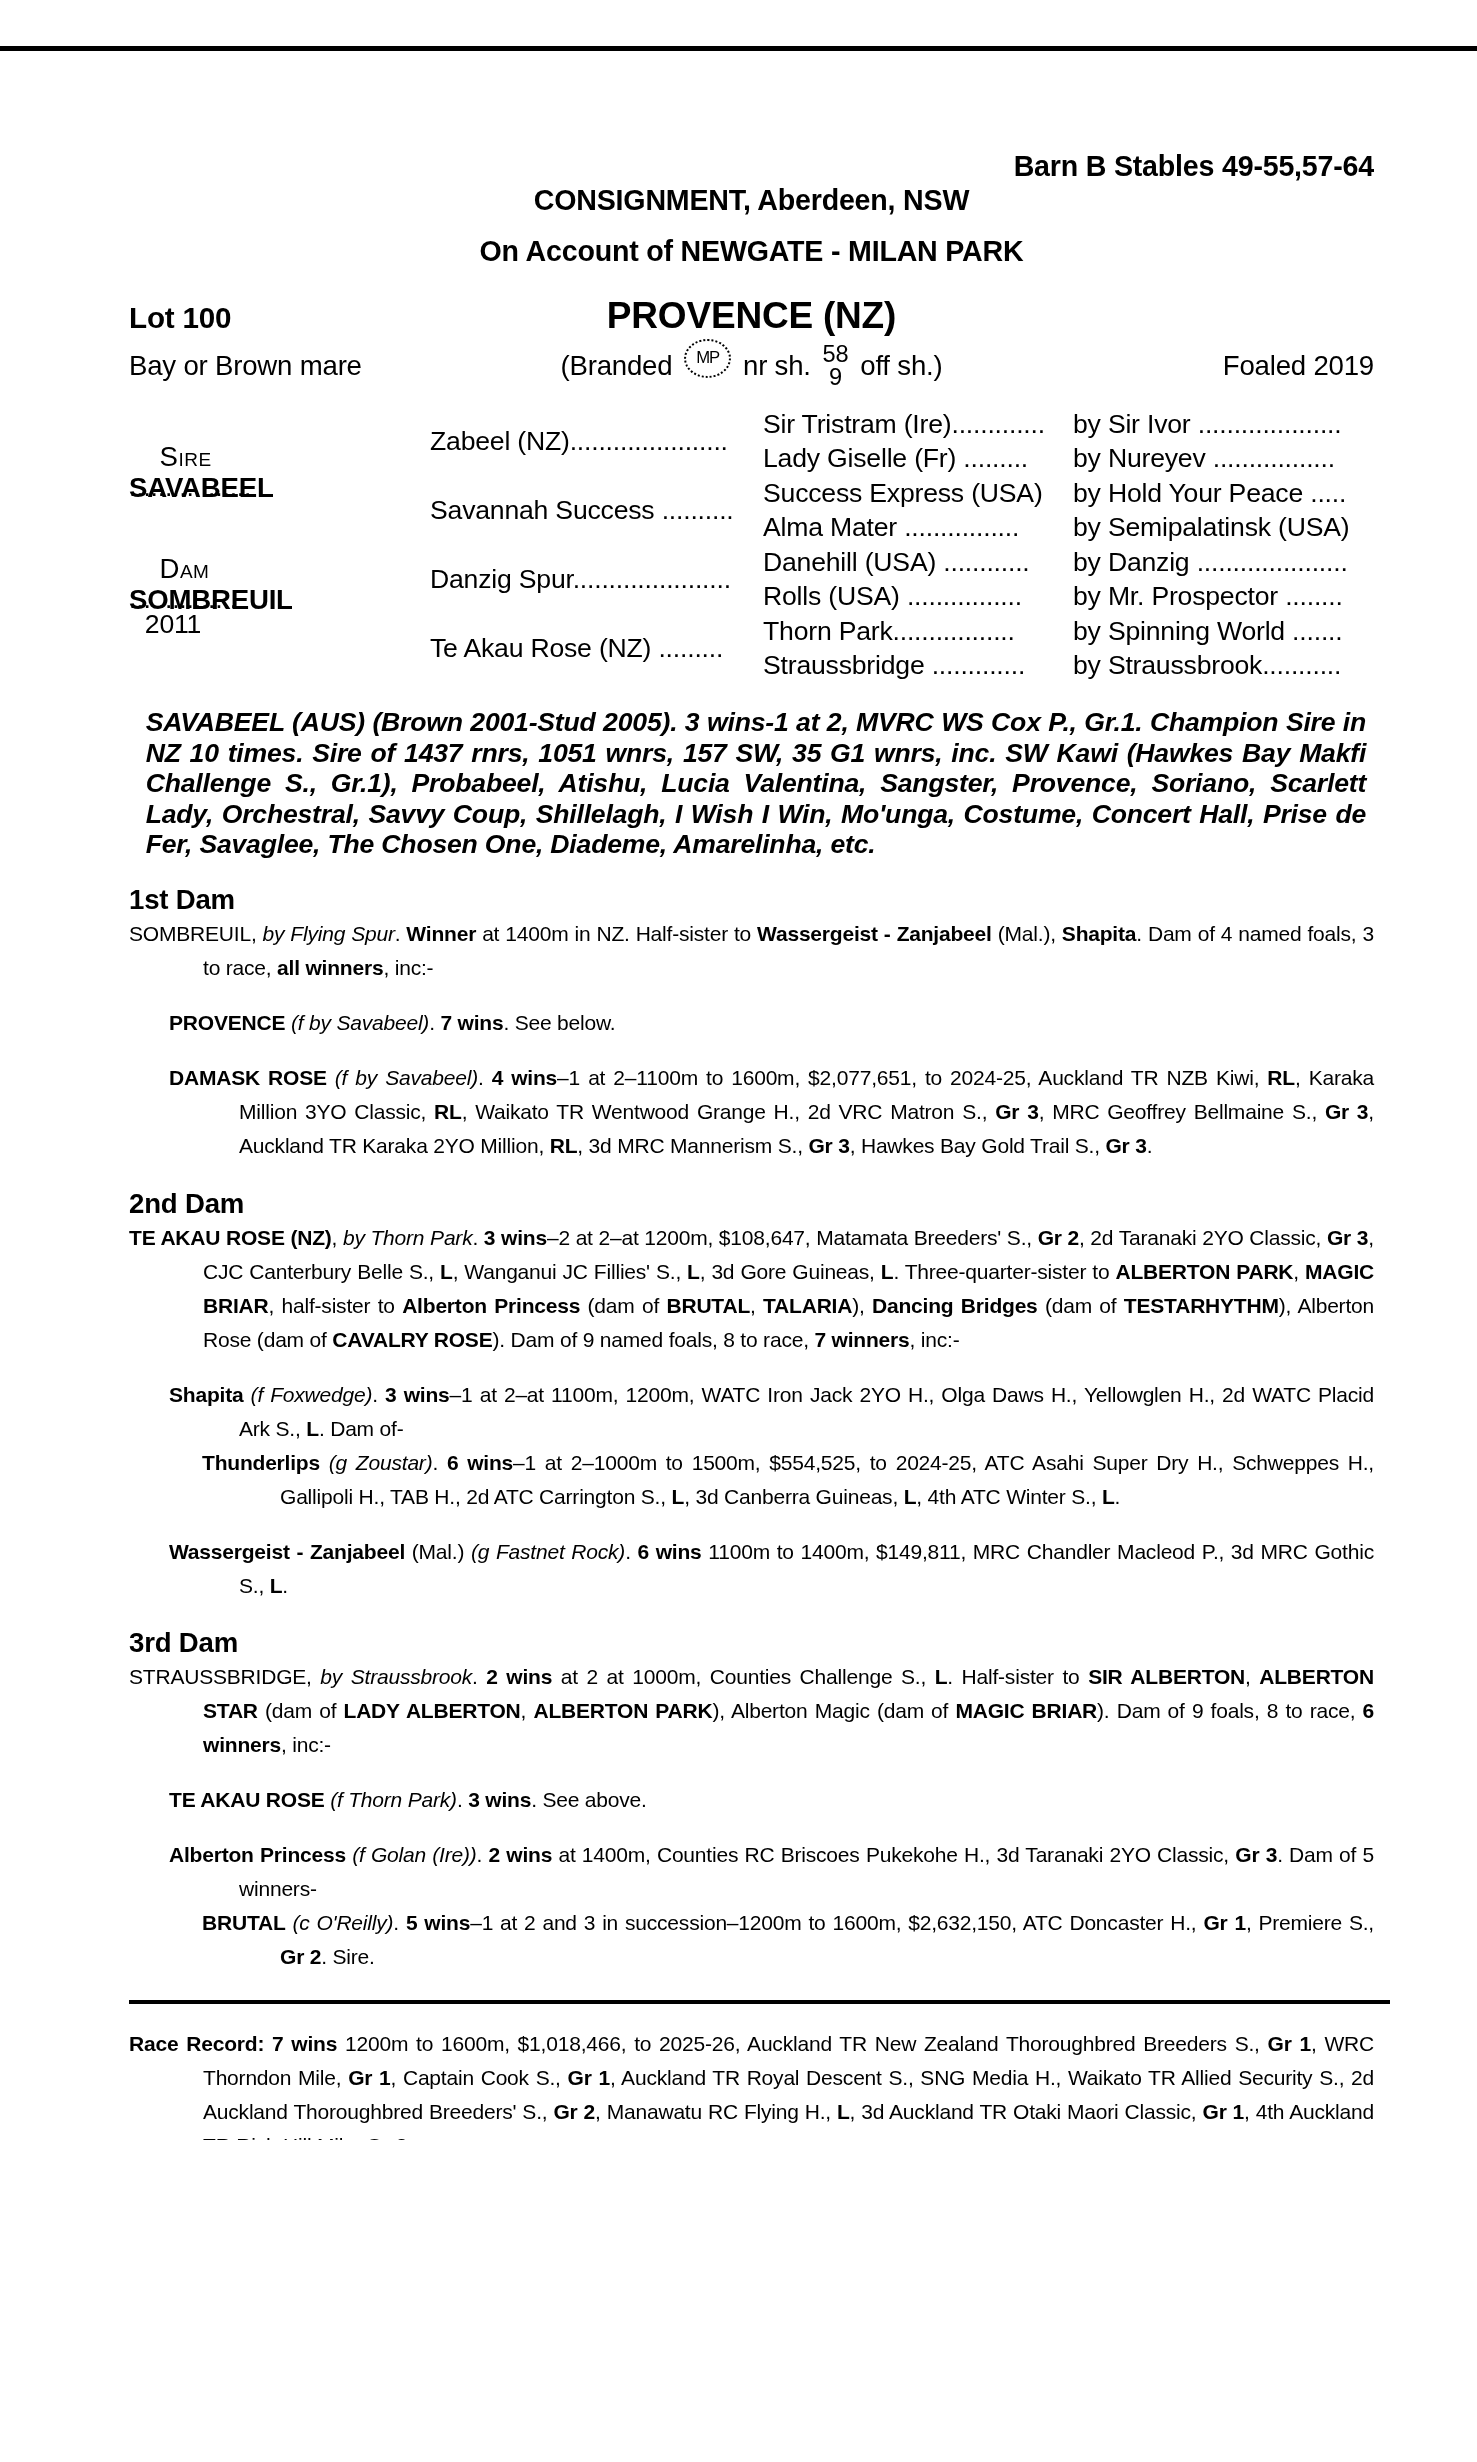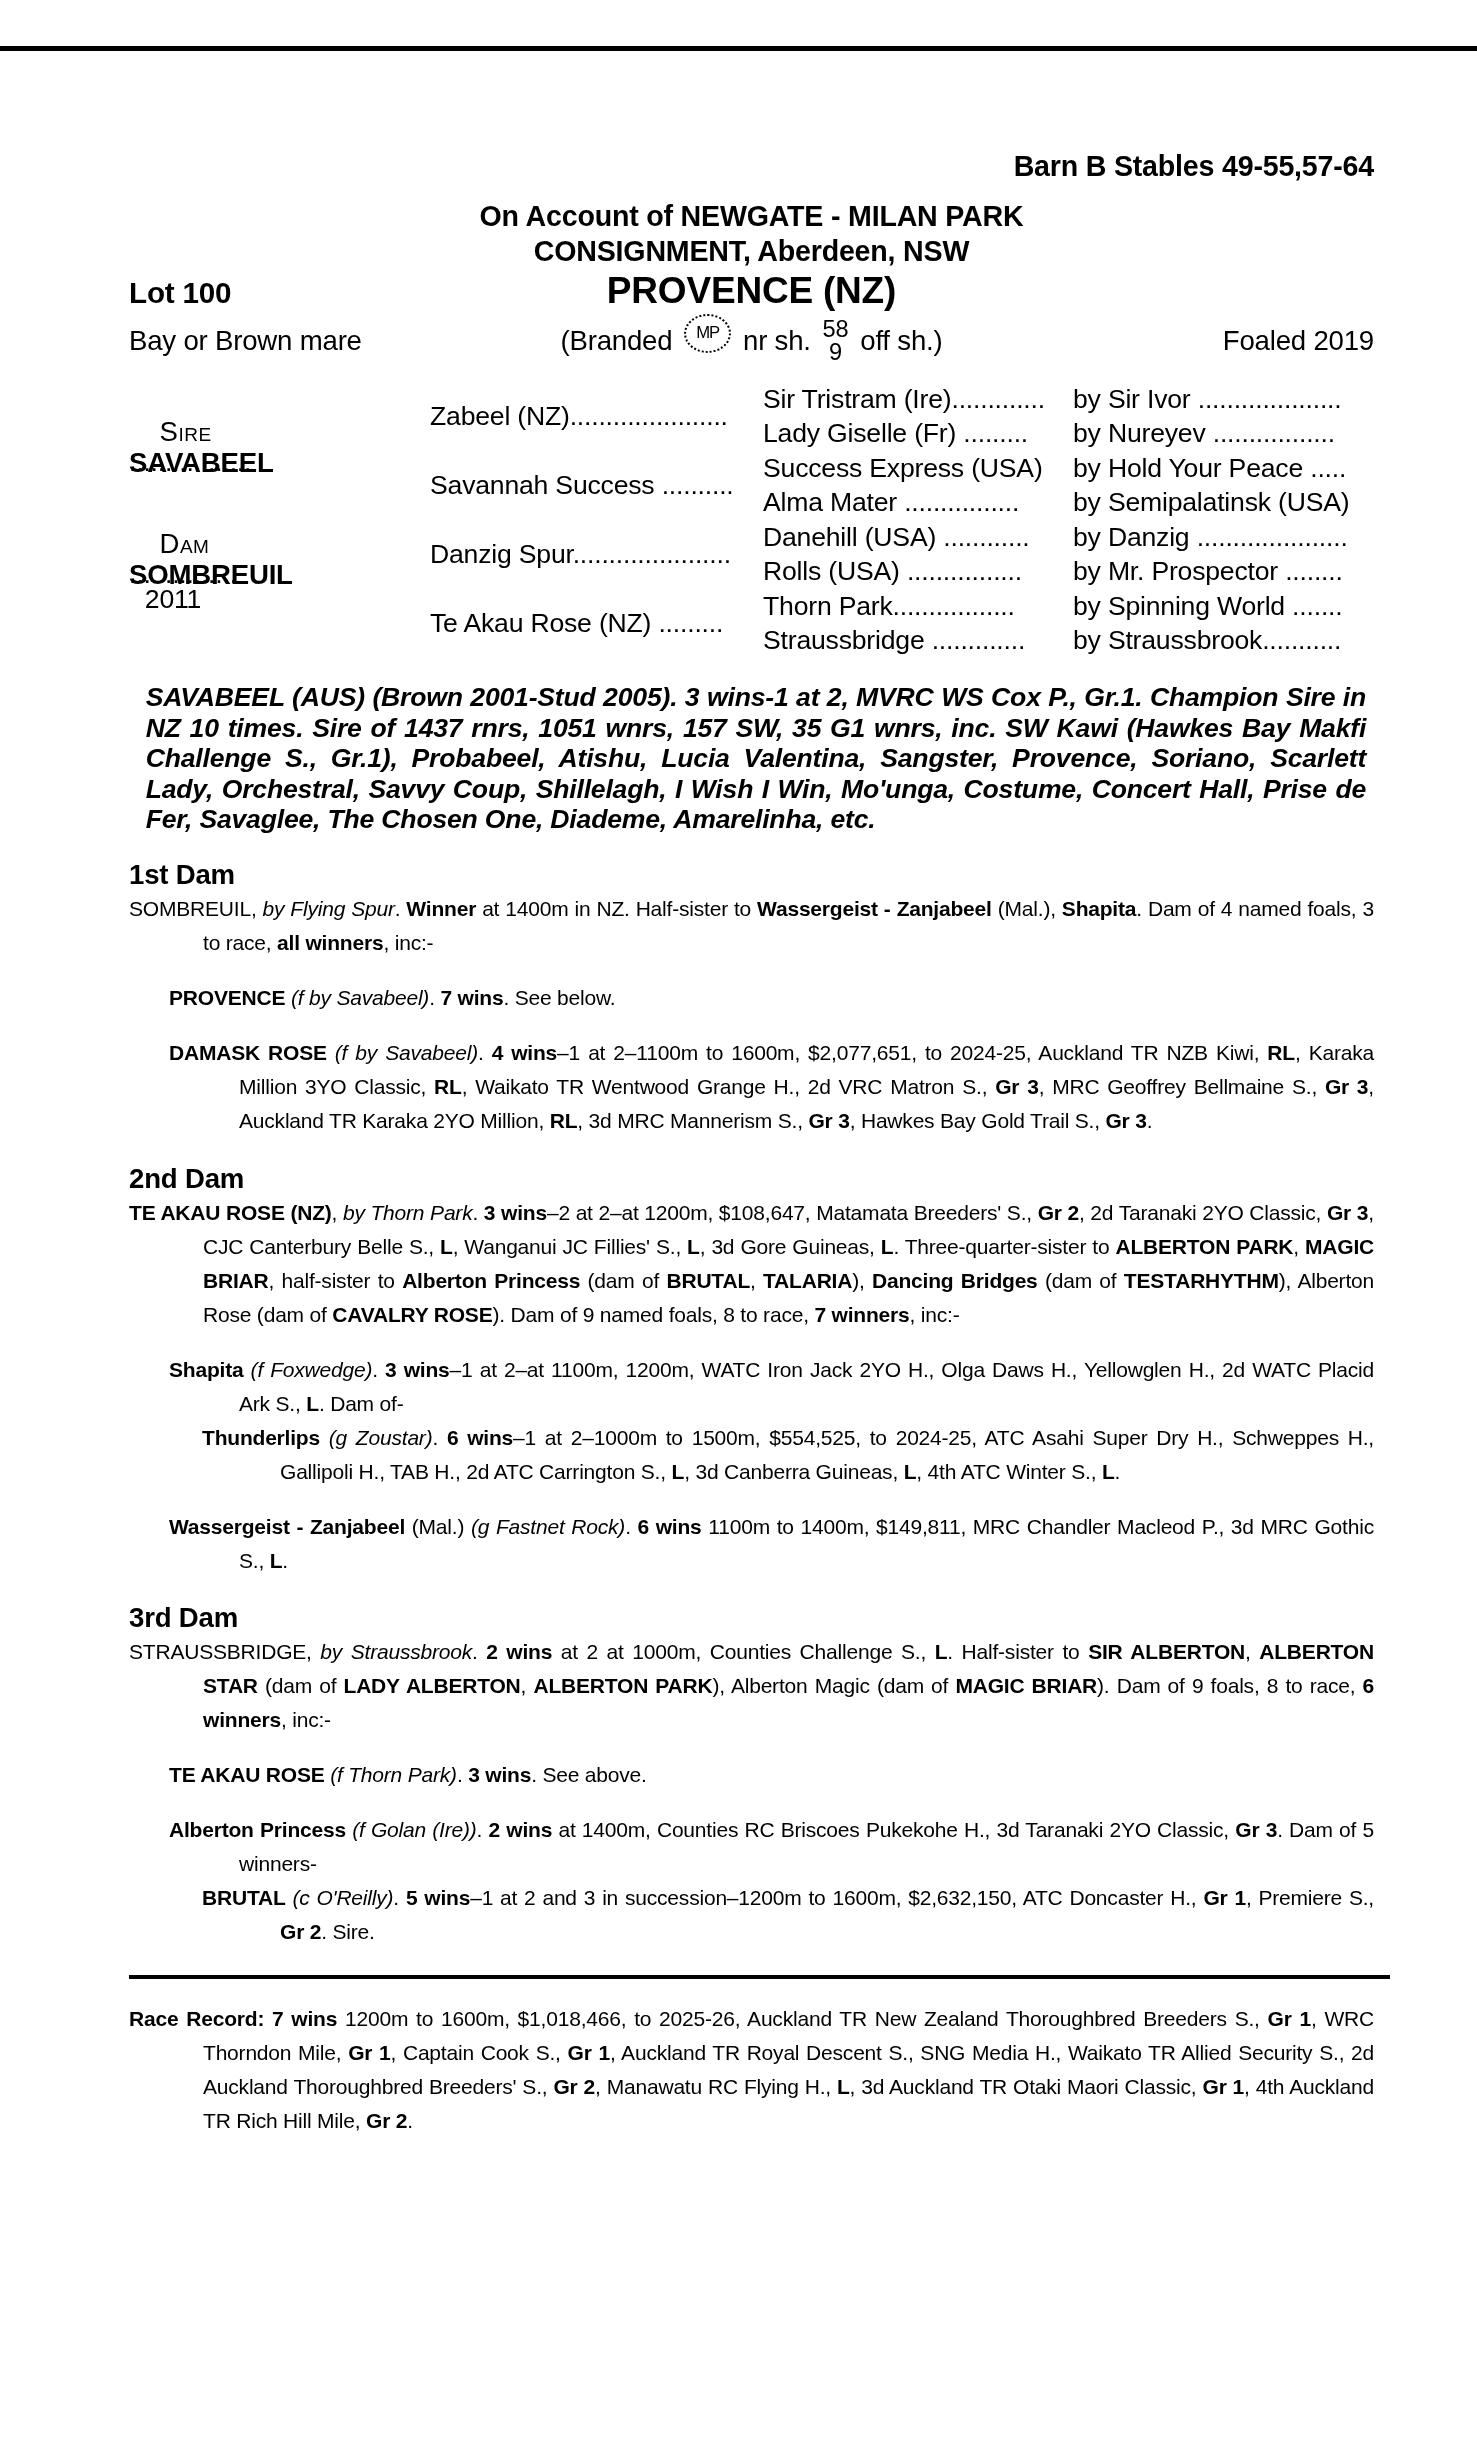--- a/index.html
+++ b/index.html
@@ -13,21 +13,21 @@
   .rule{position:absolute;left:0;width:1478px;height:4.9px;background:#000;}
   .rule-top{top:46px;}
   .rule-bottom{top:2409px;}
   .content{position:absolute;left:129px;top:0;width:1245px;letter-spacing:-0.2px;}
   .b{font-weight:bold;}
   .i{font-style:italic;}
   
   .barn{margin-top:150px;text-align:right;font-weight:bold;font-size:28.6px;line-height:33px;}
   .account{text-align:center;font-weight:bold;font-size:28.6px;line-height:35px;}
   .account-first{margin-top:15.8px;}
-  .lot-row{display:grid;grid-template-columns:1fr auto 1fr;align-items:baseline;margin-top:1px;}
+  .lot-row{display:grid;grid-template-columns:1fr auto 1fr;align-items:baseline;margin-top:26px;}
   .lot{font-size:29.6px;font-weight:bold;text-align:left;}
   .horse-name{font-size:37px;font-weight:bold;text-align:center;}
   .brand-row{display:grid;grid-template-columns:1fr auto 1fr;align-items:center;margin-top:3.9px;font-size:27.6px;min-height:51px;}
   .color-sex{text-align:left;}
   .foaled{text-align:right;}
   .brand-center{display:inline-flex;align-items:center;gap:11.8px;white-space:nowrap;}
   .brand-circle{
     display:inline-flex;align-items:center;justify-content:center;
     width:43px;height:35px;border:2px dotted #000;border-radius:50%;
     font-size:16.7px;letter-spacing:-1px;position:relative;top:-7.9px;
@@ -65,22 +65,22 @@
 </style>
 </head>
 <body>
 
 <div class="page">
   <div class="rule rule-top"></div>
 
   <div class="content">
 
     <div class="barn">Barn B Stables 49-55,57-64</div>
+    <div class="account">CONSIGNMENT, Aberdeen, NSW</div>
     <div class="account account-first">On Account of NEWGATE - MILAN PARK</div>
-    <div class="account">CONSIGNMENT, Aberdeen, NSW</div>
 
     <div class="lot-row">
       <div class="lot">Lot 100</div>
       <div class="horse-name">PROVENCE (NZ)</div>
       <div></div>
     </div>
 
     <div class="brand-row">
       <div class="color-sex">Bay or Brown mare</div>
       <div class="brand-center">

